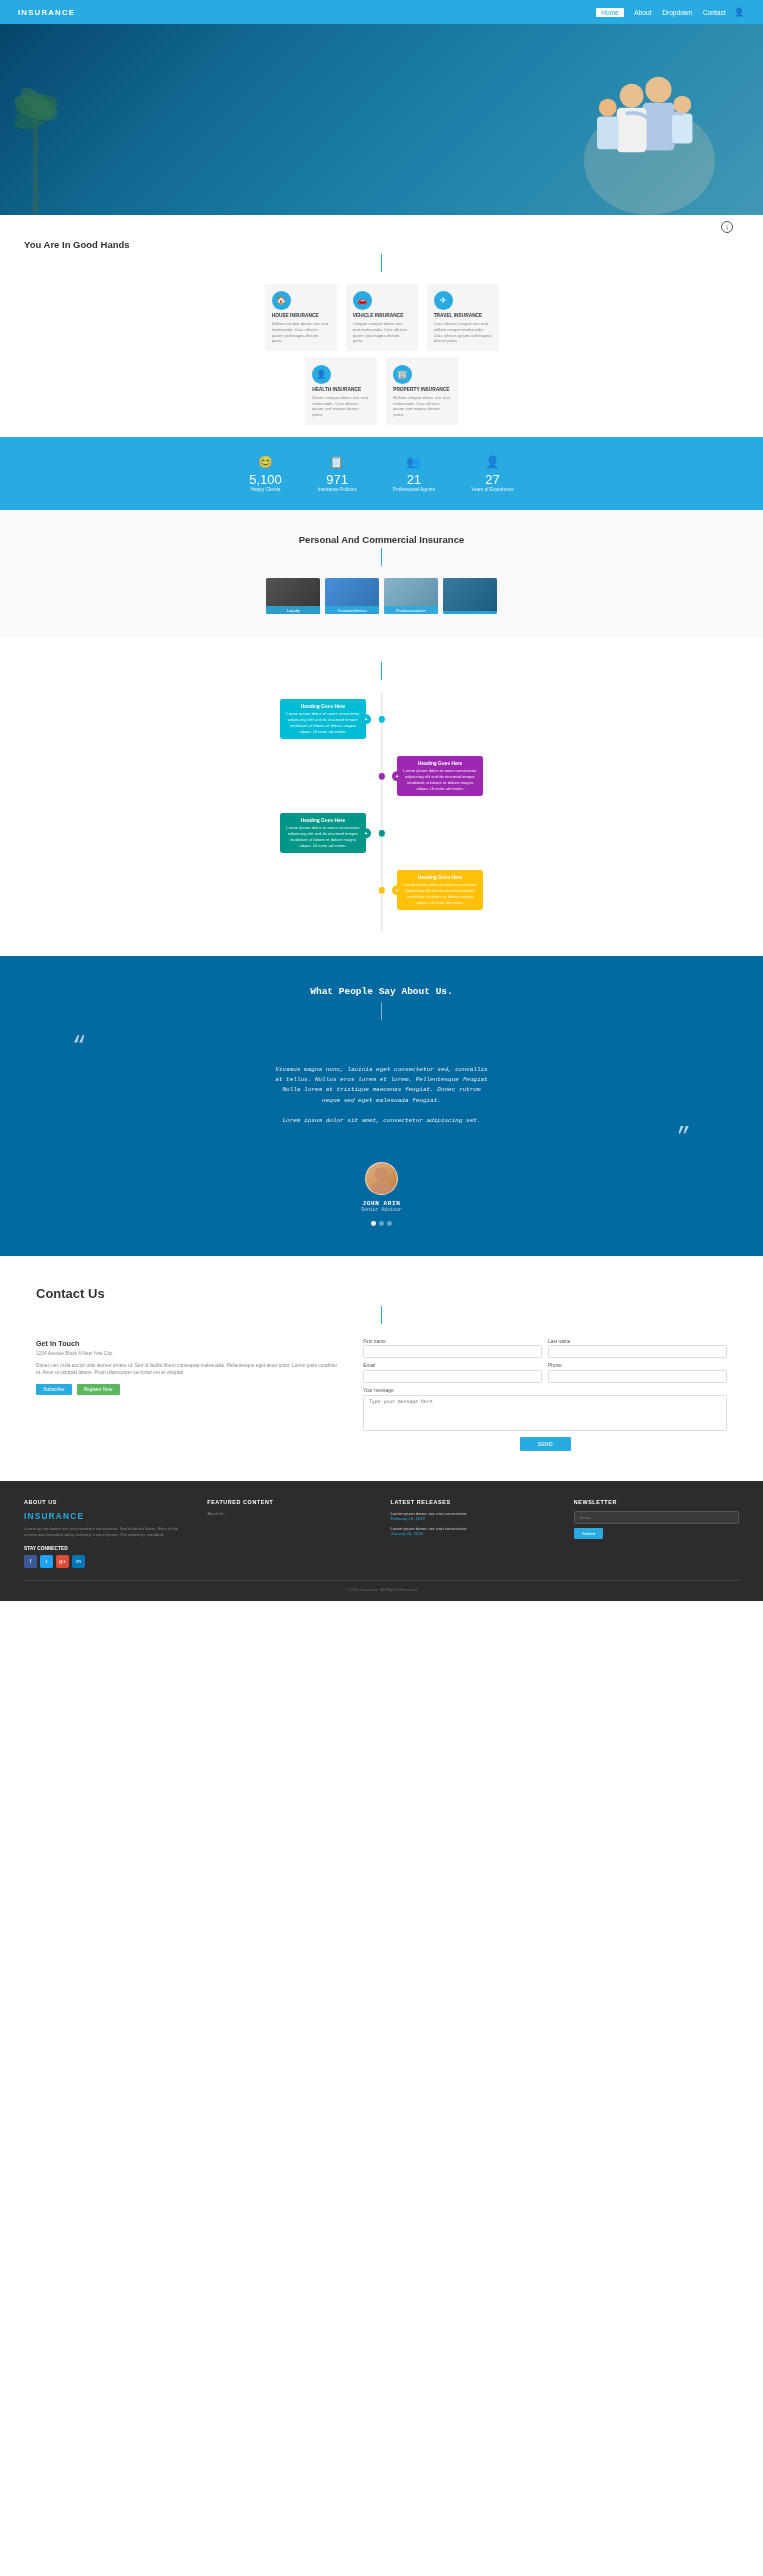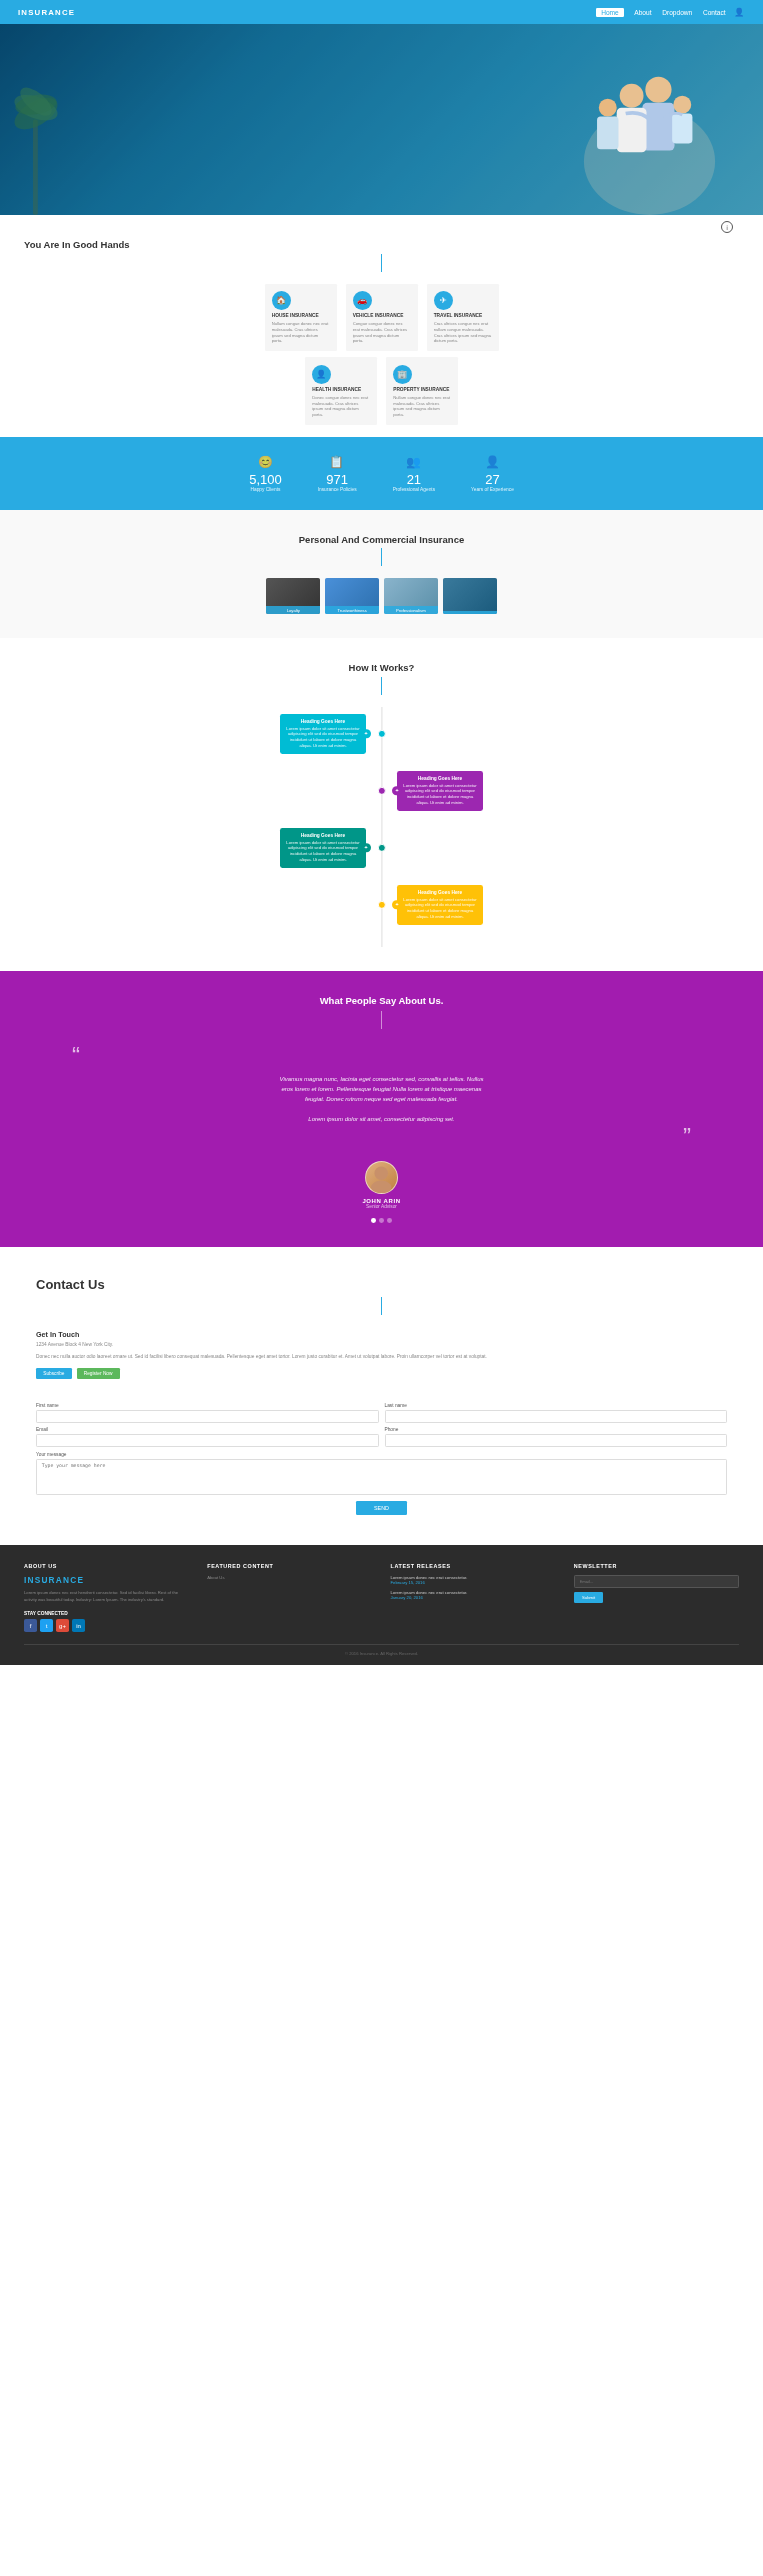--- a/index.html
+++ b/index.html
@@ -236,23 +236,24 @@
 
     
     .how-works {
       background: #fff;
       padding: 24px 24px;
       text-align: center;
     }
 
     
     .testimonials {
-      background: #a21caf;
-      padding: 24px 36px;
+      background: #0369a1;
+      padding: 30px 36px;
       text-align: center;
+      font-family: Liberation Mono, monospace;
     }
     .test-title {
       color: #fff;
       font-size: 9.5px;
       font-weight: bold;
       margin-bottom: 4.8px;
     }
     .test-divider {
       width: 1.2px;
       height: 18px;
@@ -335,21 +336,20 @@
     }
     .contact-divider {
       width: 1.2px;
       height: 18px;
       background: #29abe2;
       margin: 0 auto 15px;
     }
     .contact-body {
       display: flex;
       gap: 24px;
-      flex-direction: column;
     }
     .contact-left {
       flex: 1;
     }
     .contact-left-title {
       font-size: 7.2px;
       font-weight: bold;
       margin-bottom: 3px;
     }
     .contact-address {
@@ -753,21 +753,20 @@
     <div class="comm-img comm-img-3">
       <div class="comm-label">Professionalism</div>
     </div>
     <div class="comm-img comm-img-4">
       <div class="comm-label"></div>
     </div>
   </div>
 </div>
 
 <div class="how-works">
-  <div class="section-title">How It Works?</div>
   <div class="section-divider"></div>
 
   <div class="how-works-layout">
     <div class="hw-center-line"></div>
 
     <div class="hw-row">
       <div class="hw-box hw-box-cyan hw-left">
         <div class="hw-title">Heading Goes Here</div>
         <div class="hw-text">Lorem ipsum dolor sit amet consectetur adipiscing elit sed do eiusmod tempor incididunt ut labore et dolore magna aliqua. Ut enim ad minim.</div>
         <div class="hw-icon ic-cyan">✦</div>

